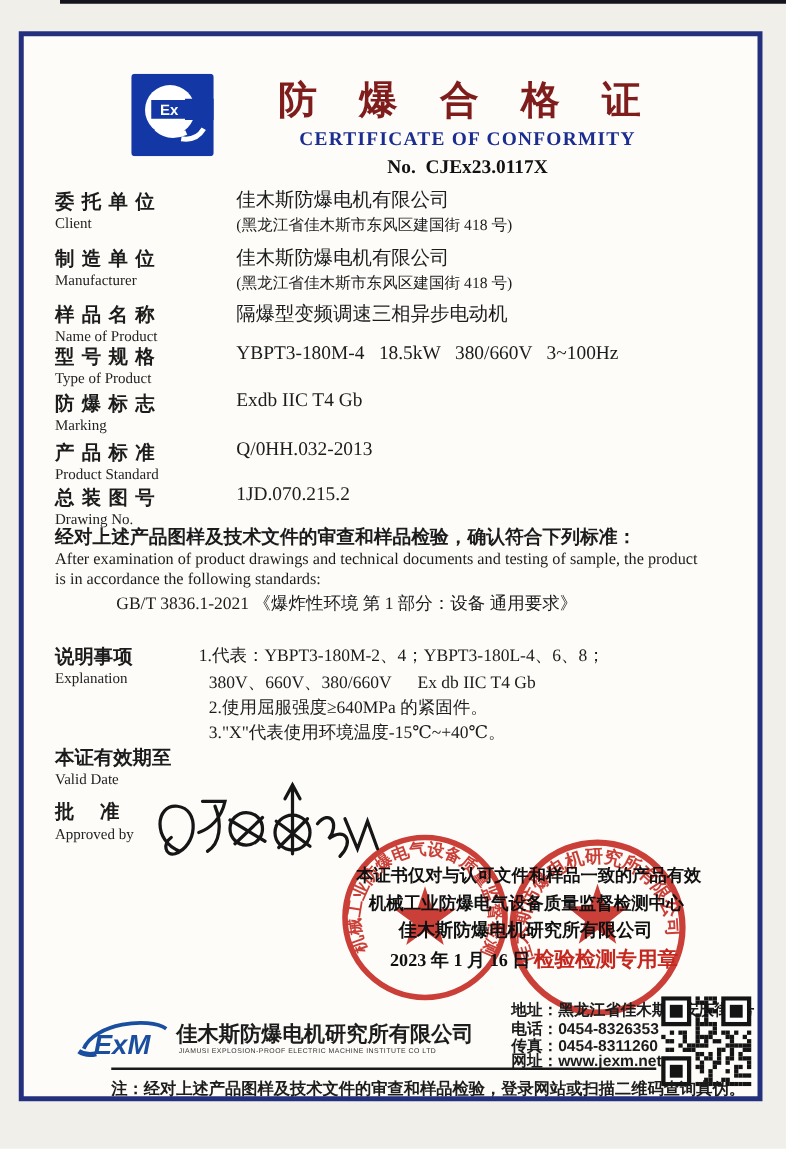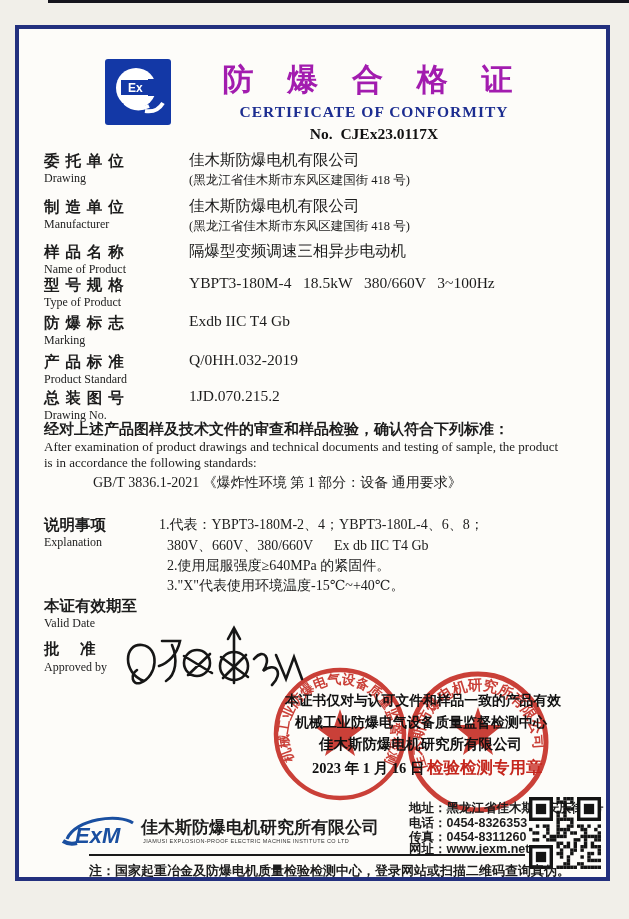--- a/index.html
+++ b/index.html
@@ -4,21 +4,21 @@
 <style>
   * { margin:0; padding:0; box-sizing:border-box; }
   body { width:629px; height:919px; background:#f1efe9; position:relative;
          font-family:"Liberation Serif","DejaVu Serif",serif; color:#1c1c1c; overflow:hidden; }
   .abs { position:absolute; }
   .scanline { left:48px; top:0; width:581px; height:3px; background:#15151d; }
   .frame { left:15px; top:25px; width:595px; height:856px; border:4px solid #23307e;
            background:#fdfcf9; }
   
   .title-cn { left:185px; top:30px; width:340px; text-align:center; font-size:31px;
-              font-weight:bold; letter-spacing:13px; color:#a21caf; white-space:pre; }
+              font-weight:bold; letter-spacing:13px; color:#7f1d1d; white-space:pre; }
   .title-en { left:140px; top:74px; width:430px; text-align:center; font-size:15.5px;
               font-weight:bold; letter-spacing:1px; color:#1c2d90; }
   .cert-no  { left:140px; top:96px; width:430px; text-align:center; font-size:15.5px;
               font-weight:bold; color:#111; white-space:pre; }
   
   .flabel { left:25px; font-size:15.5px; font-weight:bold; white-space:pre; letter-spacing:1px;}
   .fen    { left:25px; font-size:12px; color:#222; font-family:"Liberation Serif",serif; }
   .fval   { left:170px; font-size:15.5px; white-space:pre; }
   .fnote  { left:170px; font-size:12.5px; white-space:pre; }
   .b { font-weight:bold; }
@@ -55,21 +55,21 @@
     <text x="23" y="33" font-size="12" font-weight="bold" fill="#ffffff" font-family="Liberation Sans, sans-serif">Ex</text>
     <path d="M20,44 q10,9 24,3" stroke="#ffffff" stroke-width="4" fill="none"></path>
     <path d="M40,52 q12,2 18,-8" stroke="#ffffff" stroke-width="4" fill="none"></path>
   </svg>
 
   <div class="abs title-cn">防 爆 合 格 证</div>
   <div class="abs title-en">CERTIFICATE OF CONFORMITY</div>
   <div class="abs cert-no">No.  CJEx23.0117X</div>
 
   <div class="abs flabel" style="top:122px">委 托 单 位</div>
-  <div class="abs fen" style="top:142px">Drawing</div>
+  <div class="abs fen" style="top:142px">Client</div>
   <div class="abs fval" style="top:121px">佳木斯防爆电机有限公司</div>
   <div class="abs fnote" style="top:143px">(黑龙江省佳木斯市东风区建国街 418 号)</div>
 
   <div class="abs flabel" style="top:168px">制 造 单 位</div>
   <div class="abs fen" style="top:188px">Manufacturer</div>
   <div class="abs fval" style="top:167px">佳木斯防爆电机有限公司</div>
   <div class="abs fnote" style="top:189px">(黑龙江省佳木斯市东风区建国街 418 号)</div>
 
   <div class="abs flabel" style="top:213px">样 品 名 称</div>
   <div class="abs fen" style="top:233px">Name of Product</div>
@@ -78,21 +78,21 @@
   <div class="abs flabel" style="top:246px">型 号 规 格</div>
   <div class="abs fen" style="top:266px">Type of Product</div>
   <div class="abs fval" style="top:245px">YBPT3-180M-4   18.5kW   380/660V   3~100Hz</div>
 
   <div class="abs flabel" style="top:284px">防 爆 标 志</div>
   <div class="abs fen" style="top:304px">Marking</div>
   <div class="abs fval" style="top:283px">Exdb IIC T4 Gb</div>
 
   <div class="abs flabel" style="top:323px">产 品 标 准</div>
   <div class="abs fen" style="top:343px">Product Standard</div>
-  <div class="abs fval" style="top:322px">Q/0HH.032-2019</div>
+  <div class="abs fval" style="top:322px">Q/0HH.032-2013</div>
 
   <div class="abs flabel" style="top:359px">总 装 图 号</div>
   <div class="abs fen" style="top:379px">Drawing No.</div>
   <div class="abs fval" style="top:358px">1JD.070.215.2</div>
 
   <div class="abs stmt" style="left:25px;top:391px">经对上述产品图样及技术文件的审查和样品检验，确认符合下列标准：</div>
   <div class="abs stmte" style="left:25px;top:410px">After examination of product drawings and technical documents and testing of sample, the product</div>
   <div class="abs stmte" style="left:25px;top:426px">is in accordance the following standards:</div>
   <div class="abs gb" style="left:62px;top:445px">GB/T 3836.1-2021 《爆炸性环境 第 1 部分：设备 通用要求》</div>
 
@@ -291,14 +291,14 @@
       <rect x="6.857142857142857" y="6.857142857142857" width="10.285714285714285" height="10.285714285714285" fill="#141414"></rect>
       <rect x="48" y="0" width="24" height="24" fill="#141414"></rect>
       <rect x="51.42857142857142" y="3.4285714285714284" width="17.142857142857142" height="17.142857142857142" fill="#ffffff"></rect>
       <rect x="54.857142857142854" y="6.857142857142857" width="10.285714285714285" height="10.285714285714285" fill="#141414"></rect>
       <rect x="0" y="48" width="24" height="24" fill="#141414"></rect>
       <rect x="3.4285714285714284" y="51.42857142857142" width="17.142857142857142" height="17.142857142857142" fill="#ffffff"></rect>
       <rect x="6.857142857142857" y="54.857142857142854" width="10.285714285714285" height="10.285714285714285" fill="#141414"></rect>
     </svg>
 
   <div class="abs rule" style="left:70px;top:825px;width:436px"></div>
-  <div class="abs note" style="left:70px;top:833px">注：国家起重冶金及防爆电机质量检验检测中心，登录网站或扫描二维码查询真伪。</div>
+  <div class="abs note" style="left:70px;top:833px">注：经对上述产品图样及技术文件的审查和样品检验，登录网站或扫描二维码查询真伪。</div>
 </div>
 
 </body></html>

